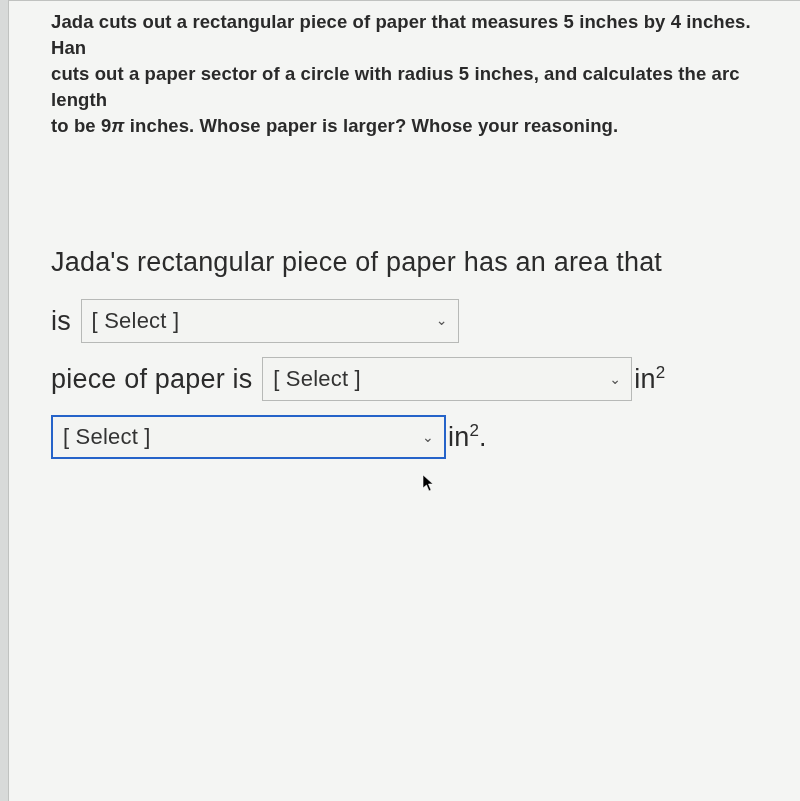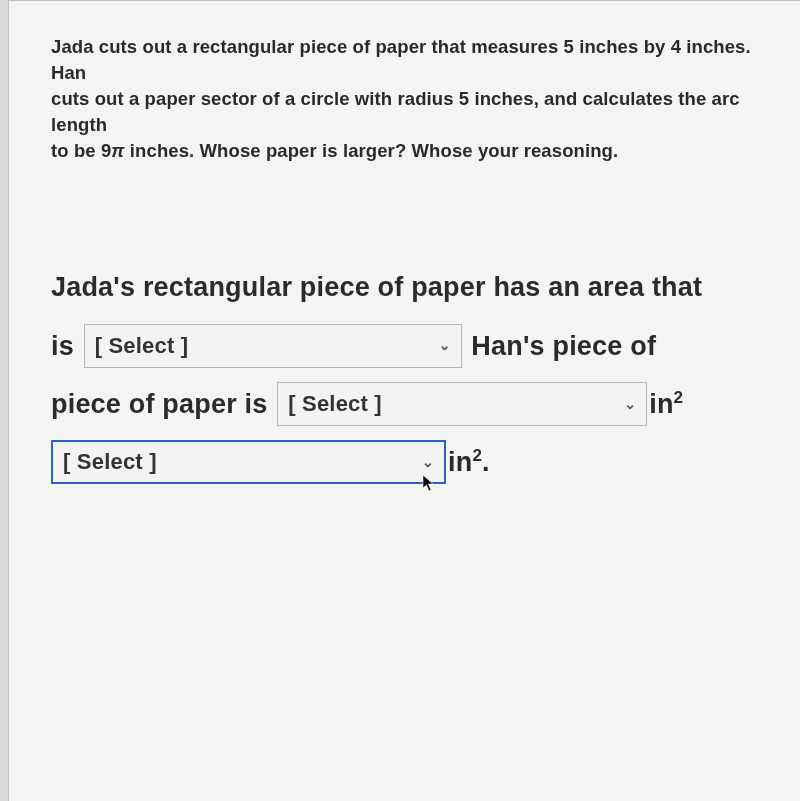--- a/index.html
+++ b/index.html
@@ -18,41 +18,40 @@
     .page {
       position: absolute;
       left: 8px;
       top: 0;
       right: 0;
       bottom: 0;
       background: #f4f5f3;
       border: 1px solid #c0c2c0;
       border-right: none;
       border-bottom: none;
-      padding: 33px 28px 40px 42px;
+      padding: 8px 28px 40px 42px;
     }
     .question-text {
       font-family: 'Helvetica Neue', Arial, sans-serif;
       font-weight: 700;
       font-size: 18.5px;
       line-height: 1.4;
       color: #2a2a2a;
       letter-spacing: 0.1px;
     }
     .pi {
       font-style: italic;
     }
     .answer-area {
       margin-top: 95px;
       font-family: Arial, Helvetica, sans-serif;
       font-size: 27px;
       line-height: 2.15;
       color: #2b2b2b;
       letter-spacing: 0.2px;
-      font-weight: bold;
     }
     .answer-area .row {
       display: flex;
       align-items: center;
       flex-wrap: wrap;
       gap: 0;
     }
     .select-box {
       display: inline-flex;
       align-items: center;
@@ -122,21 +121,20 @@
     <div class="row">
       <span class="txt">Jada's rectangular piece of paper has an area that</span>
     </div>
 
     <div class="row">
       <span class="txt">is </span>
       <span class="select-box w1">
         <span class="select-label">[ Select ]</span>
         <span class="chevron">⌄</span>
       </span>
-      <span class="txt"> Han's piece of</span>
     </div>
 
 
     <div class="row">
       <span class="txt">piece of paper is </span>
       <span class="select-box w2">
         <span class="select-label">[ Select ]</span>
         <span class="chevron">⌄</span>
       </span>
       <span class="unit">

